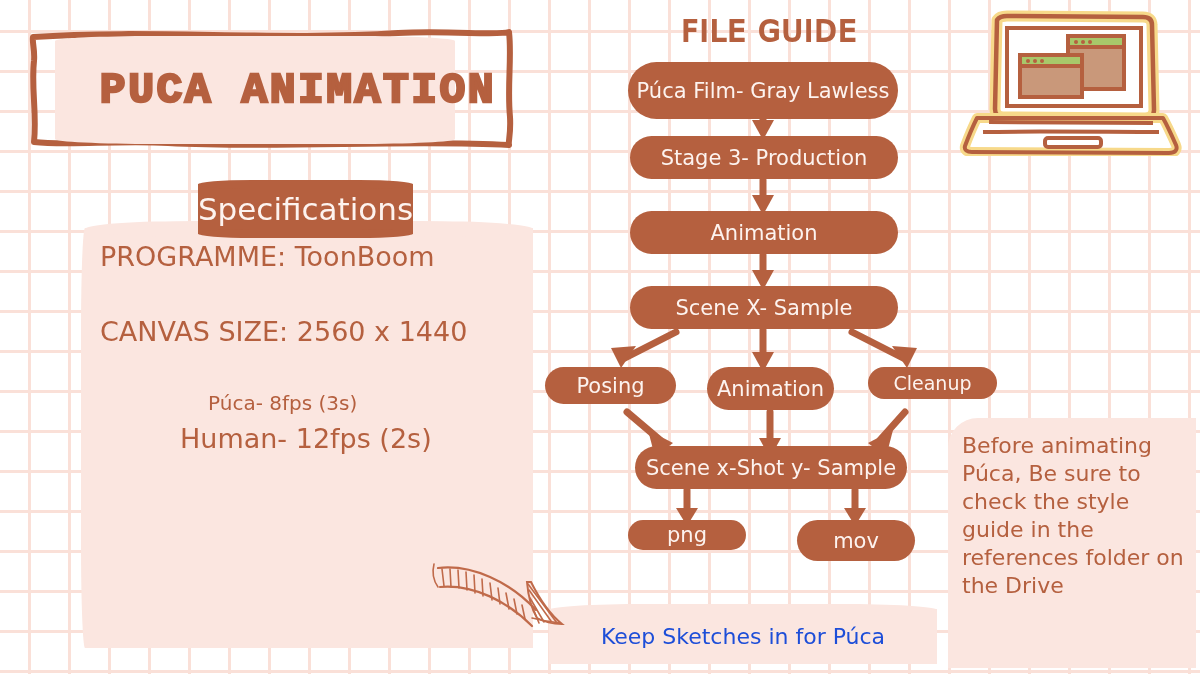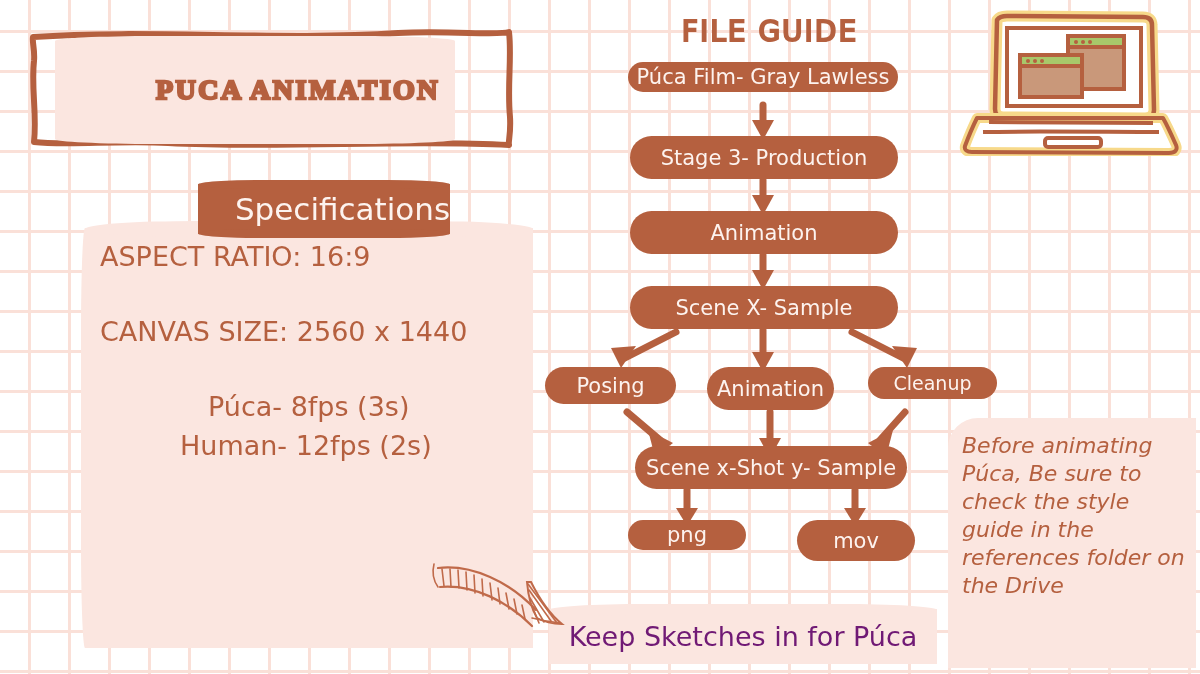--- a/index.html
+++ b/index.html
@@ -31,22 +31,22 @@
     content:"";position:absolute;left:0;top:-5px;width:100%;height:10px;
     background:#fbe6e0;border-radius:50%/100%;
   }
   .title-plate::after{
     content:"";position:absolute;left:0;bottom:-5px;width:100%;height:10px;
     background:#fbe6e0;border-radius:50%/100%;
   }
   .title-text{
     position:absolute;left:28px;top:40px;width:540px;height:100px;
     display:flex;align-items:center;justify-content:center;
-    font-family:Liberation Serif, serif;
-    font-weight:bold;font-size:28px;letter-spacing:2.5px;
+    font-family:Liberation Mono, monospace;
+    font-weight:bold;font-size:43px;letter-spacing:2.5px;
     color:#b5603f;text-transform:uppercase;
     -webkit-text-stroke:2.5px #b5603f;
     font-stretch:expanded;
   }
 
   
   .spec-panel{
     position:absolute;left:85px;top:228px;width:448px;height:420px;
     background:#fbe6e0;
   }
@@ -56,58 +56,57 @@
   }
   .spec-panel::after{
     content:"";position:absolute;left:-4px;top:0;width:8px;height:100%;
     background:#fbe6e0;border-radius:100%/50%;
   }
   .spec-head{
     position:absolute;left:198px;top:184px;width:215px;height:50px;
     background:#b5603f;
     display:flex;align-items:center;justify-content:center;
     z-index:5;
-    padding-left:37px;
   }
   .spec-head::before{
     content:"";position:absolute;left:0;top:-4px;width:100%;height:9px;
     background:#b5603f;border-radius:50%/100%;
   }
   .spec-head::after{
     content:"";position:absolute;left:0;bottom:-4px;width:100%;height:9px;
     background:#b5603f;border-radius:50%/100%;
   }
   .spec-head span{
     position:relative;z-index:2;color:#fdf3ef;font-size:31px;
     font-family:"DejaVu Sans", sans-serif;
   }
   .spec-list{
     position:absolute;left:100px;top:243px;width:420px;z-index:4;
     color:#b5603f;font-size:27px;line-height:1.0;
     font-family:"DejaVu Sans", sans-serif;
   }
   .spec-row{margin-bottom:48px;white-space:nowrap;}
-  .spec-sub{margin-left:108px;margin-top:10px;font-size:27px;white-space:nowrap;}
+  .spec-sub{margin-left:108px;margin-top:10px;font-size:20px;white-space:nowrap;}
   .spec-sub2{margin-left:80px;margin-top:12px;font-size:27px;white-space:nowrap;}
 
   
   .sketch-arrow{position:absolute;left:432px;top:558px;width:135px;height:75px;z-index:8;}
   .sketch-arrow svg{display:block;overflow:visible;}
 
   
   .keep-banner{
     position:absolute;left:549px;top:609px;width:388px;height:55px;
     background:#fbe6e0;display:flex;align-items:center;justify-content:center;
   }
   .keep-banner::before{
     content:"";position:absolute;left:0;top:-5px;width:100%;height:12px;
     background:#fbe6e0;border-radius:50%/100%;
   }
   .keep-banner span{
-    position:relative;color:#701a75;font-size:27px;
+    position:relative;color:#1d4ed8;font-size:22px;
     font-family:"DejaVu Sans", sans-serif;white-space:nowrap;
   }
 
   
   .fg-title{
     position:absolute;left:620px;top:8px;width:300px;height:46px;
     display:flex;align-items:center;justify-content:center;
     font-family:"DejaVu Sans", sans-serif;font-weight:normal;
     font-size:28px;letter-spacing:2px;color:#b5603f;
     text-transform:uppercase;-webkit-text-stroke:2px #b5603f;
@@ -117,21 +116,21 @@
     display:flex;align-items:center;justify-content:center;
     color:#fdf3ef;font-family:"DejaVu Sans", sans-serif;
     white-space:nowrap;
   }
   .arrow-layer{position:absolute;left:0;top:0;width:1200px;height:674px;pointer-events:none;}
 
   
   .note-panel{
     position:absolute;left:948px;top:418px;width:248px;height:250px;
     background:#fbe6e0;border-top-left-radius:30px;
-    padding:14px 8px 0 14px;box-sizing:border-box;font-style:italic;
+    padding:14px 8px 0 14px;box-sizing:border-box;
   }
   .note-panel p{
     margin:0;color:#b5603f;font-size:22px;line-height:1.27;
     font-family:"DejaVu Sans", sans-serif;
   }
 
   
   .laptop{position:absolute;left:955px;top:6px;width:235px;height:150px;}
   .laptop svg{display:block;}
 </style>
@@ -151,21 +150,21 @@
   <div class="title-plate"></div>
   <div class="title-text">PUCA ANIMATION</div>
 
   <div class="spec-panel"></div>
 
   <div class="spec-head">
     <span>Specifications</span>
   </div>
 
   <div class="spec-list">
-    <div class="spec-row">ASPECT RATIO: 16:9</div>
+    <div class="spec-row">PROGRAMME: ToonBoom</div>
     <div class="spec-row">CANVAS SIZE: 2560 x 1440</div>
     <div class="spec-sub">Púca- 8fps (3s)</div>
     <div class="spec-sub2">Human- 12fps (2s)</div>
   </div>
 
   <div class="sketch-arrow">
     <svg width="135" height="75" viewBox="0 0 135 75" aria-hidden="true">
       <g stroke="#c06a4a" stroke-width="1.6" fill="none" stroke-linecap="round">
         <path d="M2,6 C 0,14 1,22 6,29"></path>
         <path d="M6,10 C 40,6 78,24 104,52" stroke-width="2.2"></path>
@@ -211,21 +210,21 @@
       <path d="M636,346 L621,368 L611,348 Z"></path>
       <path d="M892,346 L907,368 L917,348 Z"></path>
       <path d="M648,430 L673,443 L655,457 Z"></path>
       <path d="M759,438 L781,438 L770,458 Z"></path>
       <path d="M893,430 L868,443 L886,457 Z"></path>
       <path d="M676,508 L698,508 L687,526 Z"></path>
       <path d="M844,508 L866,508 L855,526 Z"></path>
     </g>
   </svg>
 
-  <div class="node" style="left:628px;top:62px;width:270px;height:30px;font-size:21px;">Púca Film- Gray Lawless</div>
+  <div class="node" style="left:628px;top:62px;width:270px;height:57px;font-size:21px;">Púca Film- Gray Lawless</div>
 
   <div class="node" style="left:630px;top:136px;width:268px;height:43px;font-size:21px;text-align:right;">Stage 3- Production</div>
 
   <div class="node" style="left:630px;top:211px;width:268px;height:43px;font-size:21px;">Animation</div>
 
   <div class="node" style="left:630px;top:286px;width:268px;height:43px;font-size:21px;text-align:right;">Scene X- Sample</div>
 
   <div class="node" style="left:545px;top:367px;width:131px;height:37px;font-size:21px;">Posing</div>
 
   <div class="node" style="left:707px;top:367px;width:127px;height:43px;font-size:21px;">Animation</div>

